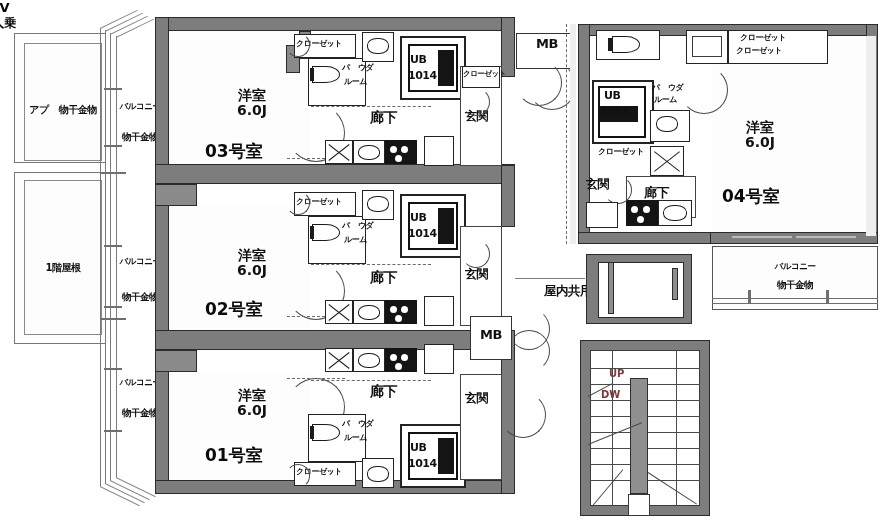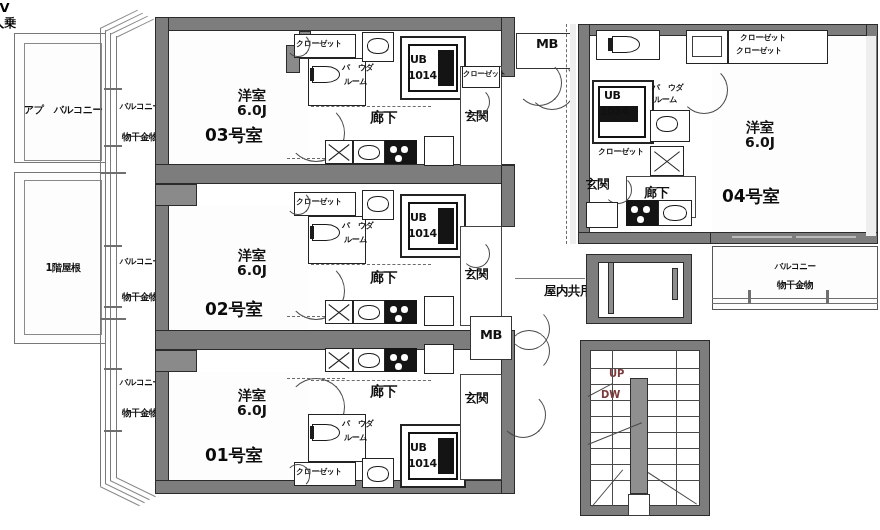--- a/index.html
+++ b/index.html
@@ -80,21 +80,21 @@
   .ev-cab{position:absolute;border:1px solid #2a2a2a;background:#fff;box-sizing:border-box;}
   .ev-door{position:absolute;background:#8d8d8d;border:1px solid #2a2a2a;box-sizing:border-box;}
 </style>
 </head>
 <body>
 
 <div id="plan">
 
   <div class="room plain" style="left:14px;top:33px;width:92px;height:130px;border-color:#777;"></div>
   <div class="room plain" style="left:24px;top:43px;width:78px;height:118px;border-color:#8a8a8a;"></div>
-  <div class="lbl c tiny" style="left:63px;top:104px;font-size:10px;">アプ゚バルコニー</div>
+  <div class="lbl c tiny" style="left:63px;top:104px;font-size:10px;">アプ゚物干金物</div>
 
   <div class="room plain" style="left:14px;top:172px;width:92px;height:172px;border-color:#777;"></div>
   <div class="room plain" style="left:24px;top:180px;width:78px;height:155px;border-color:#8a8a8a;"></div>
   <div class="lbl c tiny" style="left:63px;top:262px;font-size:10px;">1階屋根</div>
 
   <div>
     <div class="line lt" style="left:100px;top:28px;width:1px;height:458px;"></div>
     <div class="line lt" style="left:105px;top:30px;width:1px;height:454px;"></div>
     <div class="line lt" style="left:110px;top:33px;width:1px;height:448px;"></div>
     <div class="line lt" style="left:116px;top:36px;width:1px;height:442px;"></div>
@@ -146,21 +146,21 @@
   <div class="wall thin" style="left:155px;top:350px;width:42px;height:22px;"></div>
 
   <div class="wall" style="left:501px;top:17px;width:14px;height:60px;"></div>
   <div class="wall" style="left:501px;top:165px;width:14px;height:62px;"></div>
   <div class="wall" style="left:501px;top:330px;width:14px;height:164px;"></div>
 
   <div class="room-name" style="left:252px;top:88px;">
     <span>洋室</span><br>
     <span>6.0J</span>
   </div>
-  <div class="unit-no" style="left:205px;top:124px;">03号室</div>
+  <div class="unit-no" style="left:205px;top:140px;">03号室</div>
 
   <div class="fixture" style="left:294px;top:34px;width:62px;height:24px;"></div>
   <div class="lbl mini" style="left:296px;top:40px;font-size:8px;">クローゼット</div>
   <div class="arc q-br" style="left:286px;top:33px;width:22px;height:22px;"></div>
 
   <div class="fixture" style="left:308px;top:58px;width:58px;height:48px;"></div>
   <div class="toilet" style="left:312px;top:66px;width:28px;height:17px;"></div>
   <div class="toilet-tank" style="left:310px;top:68px;width:4px;height:13px;"></div>
   <div class="lbl mini" style="left:342px;top:64px;font-size:8px;">パ゚ウダ゚</div>
   <div class="lbl mini" style="left:344px;top:78px;font-size:8px;">ルーム</div>

